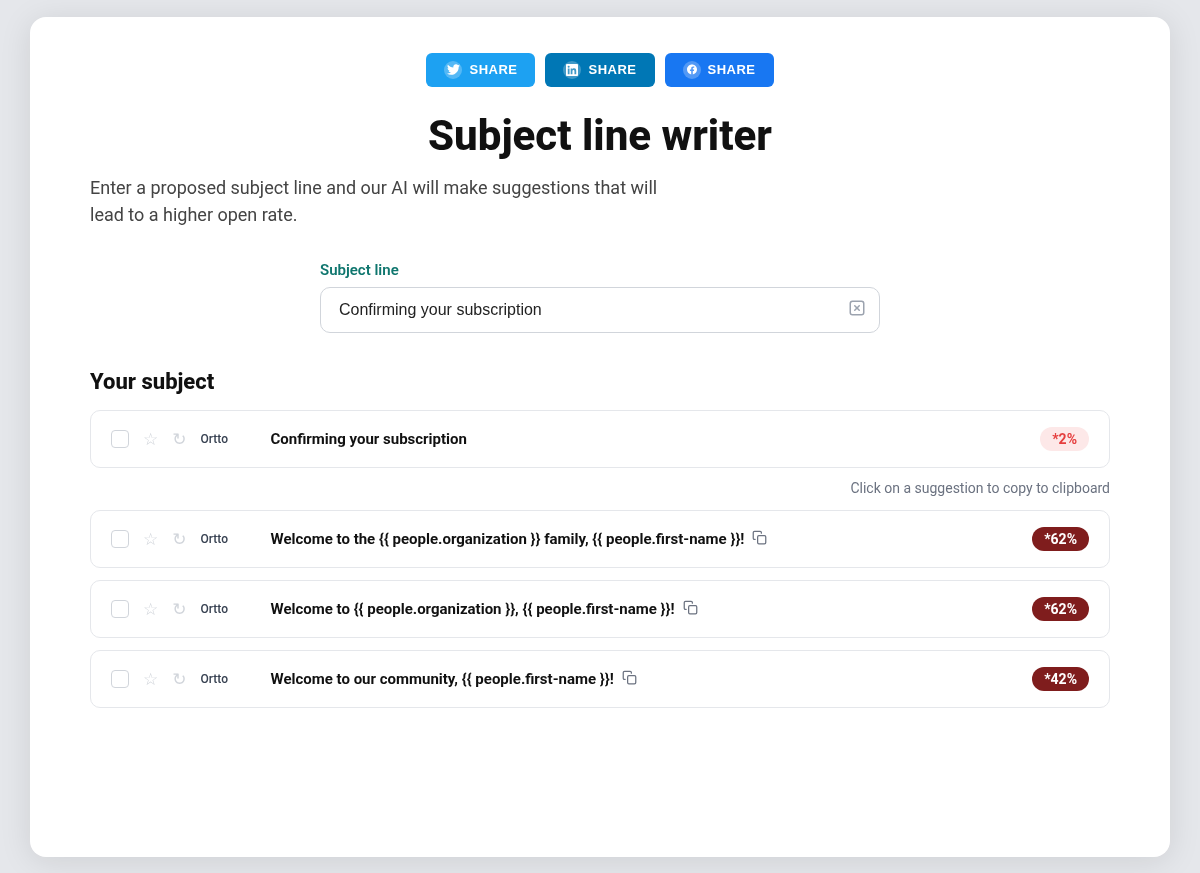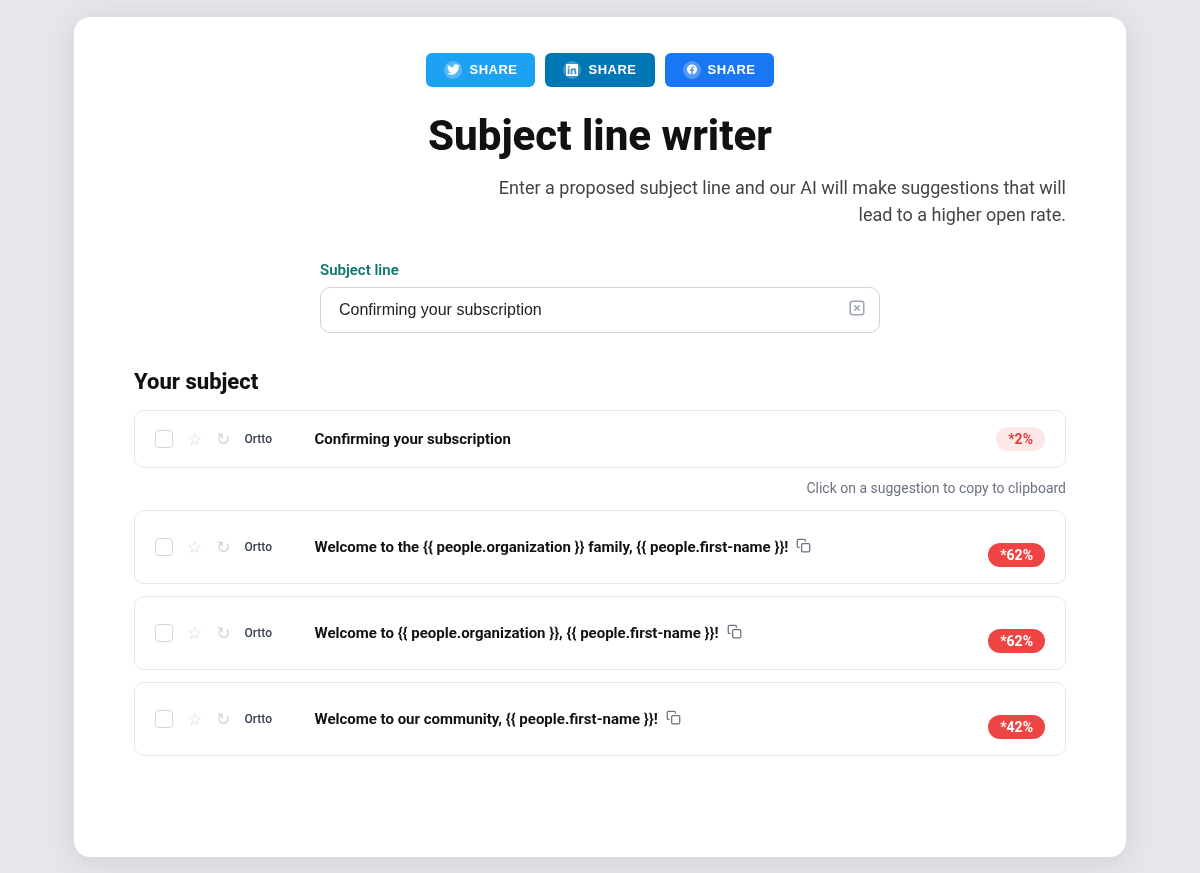--- a/index.html
+++ b/index.html
@@ -7,21 +7,21 @@
       background: #e5e7eb;
       display: flex;
       justify-content: center;
       align-items: center;
       min-height: 100vh;
       font-family: -apple-system, BlinkMacSystemFont, 'Segoe UI', Roboto, sans-serif;
     }
     .card {
       background: #fff;
       border-radius: 16px;
-      width: 1052px;
+      width: 1140px;
       min-height: 840px;
       padding: 36px 60px 50px 60px;
       box-shadow: 0 4px 32px rgba(0,0,0,0.10);
     }
     .share-buttons {
       display: flex;
       justify-content: center;
       gap: 10px;
       margin-bottom: 24px;
     }
@@ -51,21 +51,21 @@
       font-size: 12px;
     }
     .page-title {
       text-align: center;
       font-size: 42px;
       font-weight: 800;
       color: #111;
       margin-bottom: 14px;
     }
     .page-subtitle {
-      text-align: right;
+      text-align: left;
       font-size: 18px;
       color: #444;
       line-height: 1.55;
       margin-bottom: 32px;
     }
     .subject-line-section {
       display: flex;
       flex-direction: column;
       align-items: center;
       margin-bottom: 36px;
@@ -166,21 +166,21 @@
       cursor: pointer;
     }
     .badge {
       border-radius: 999px;
       padding: 4px 12px;
       font-size: 14px;
       font-weight: 700;
       flex-shrink: 0;
     }
     .badge-red { background: #fde8e8; color: #e53e3e; }
-    .badge-green { background: #ef4444; color: #fff; margin-top: 16px; }
+    .badge-green { background: #7f1d1d; color: #fff; }
     .ai-suggestions-section { margin-top: 8px; }
     .ai-hint {
       font-size: 14px;
       color: #6b7280;
       margin-bottom: 14px;
       margin-top: 2px;
       text-align: right;
     }
   </style>
 </head>

